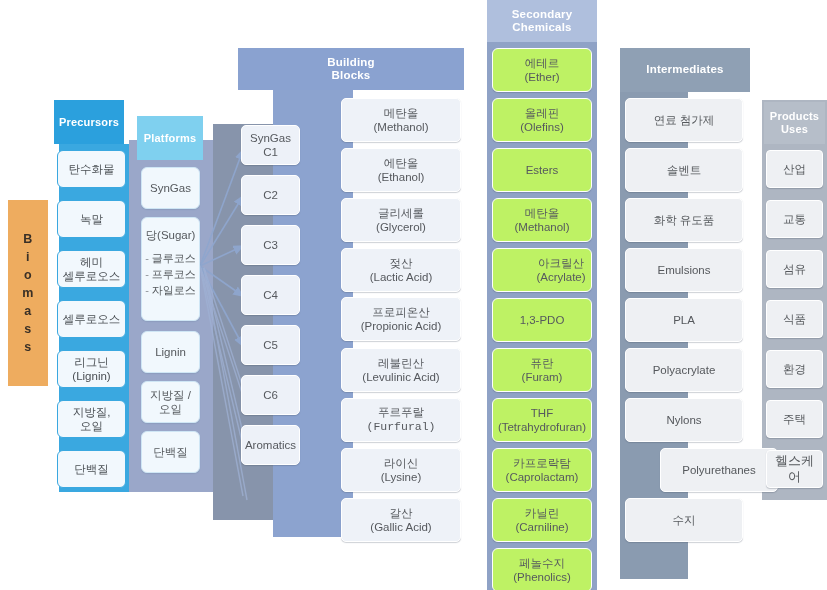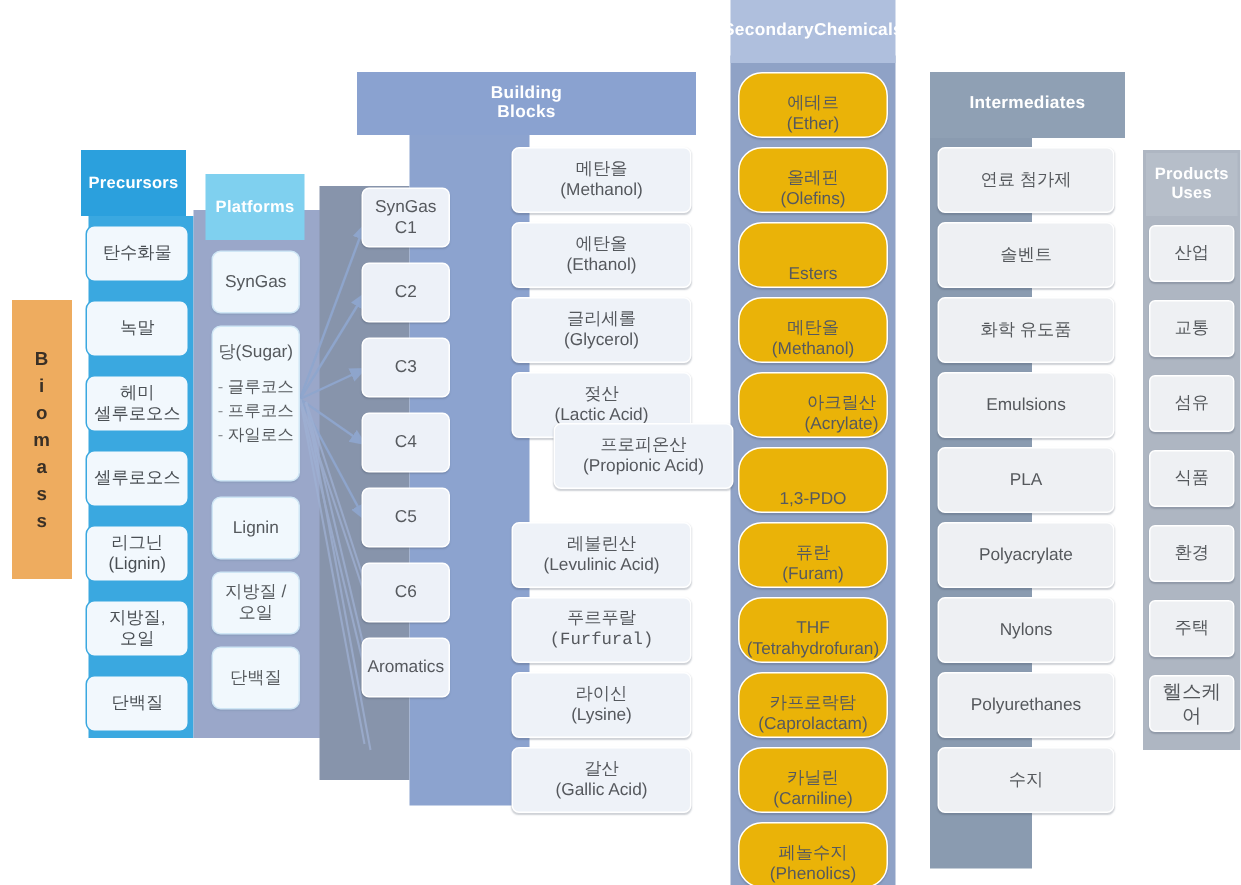--- a/index.html
+++ b/index.html
@@ -72,25 +72,24 @@
     color:#56595e;
   }
   
   .node.bbig{
     background:#eef2f8;
     border:1px solid #ffffff;
     border-radius:5px;
     color:#55585d;
   }
   .node.sec{
-    background:#eab308;
+    background:#bef264;
     border:1px solid #ffffff;
-    border-radius:16px;
+    border-radius:6px;
     color:#56595e;
-    align-items:flex-end;
   }
   .node.inter{
     background:#eef0f3;
     border:1px solid #ffffff;
     border-radius:5px;
     color:#55585c;
   }
   .node.prod{
     background:#eef0f3;
     border:1px solid #ffffff;
@@ -181,21 +180,21 @@
 
   <div class="hdr small" style="left:137px;top:116px;width:66px;height:44px;background:#7fd0ef;">
     <span>Platforms</span>
   </div>
 
   <div class="hdr med" style="left:238px;top:48px;width:226px;height:42px;background:#8aa2d0;flex-direction:column;">
     <span>Building</span>
     <span>Blocks</span>
   </div>
 
-  <div class="hdr med" style="left:487px;top:0px;width:110px;height:42px;background:#afbfdd;flex-direction:row;">
+  <div class="hdr med" style="left:487px;top:0px;width:110px;height:42px;background:#afbfdd;flex-direction:column;">
     <span>Secondary</span>
     <span>Chemicals</span>
   </div>
 
   <div class="hdr med" style="left:620px;top:48px;width:130px;height:44px;background:#8fa0b4;">
     <span>Intermediates</span>
   </div>
 
   <div class="hdr small" style="left:764px;top:102px;width:61px;height:42px;background:#b6bec9;flex-direction:column;">
     <span>Products</span>
@@ -333,21 +332,21 @@
         <span class="ko">글리세롤</span>
         <span class="en">(Glycerol)</span>
       </div>
   </div>
   <div class="node bbig" style="left:341px;top:248px;width:120px;height:44px;">
     <div>
         <span class="ko">젖산</span>
         <span class="en">(Lactic Acid)</span>
       </div>
   </div>
-  <div class="node bbig" style="left:341px;top:282px;width:120px;height:44px;margin-left:28px;">
+  <div class="node bbig" style="left:341px;top:297px;width:120px;height:44px;">
     <div>
         <span class="ko">프로피온산</span>
         <span class="en">(Propionic Acid)</span>
       </div>
   </div>
   <div class="node bbig" style="left:341px;top:348px;width:120px;height:44px;">
     <div>
         <span class="ko">레불린산</span>
         <span class="en">(Levulinic Acid)</span>
       </div>
@@ -466,21 +465,21 @@
   <div class="node inter" style="left:625px;top:348px;width:118px;height:44px;">
     <div>
         <span class="ko">Polyacrylate</span>
       </div>
   </div>
   <div class="node inter" style="left:625px;top:398px;width:118px;height:44px;">
     <div>
         <span class="ko">Nylons</span>
       </div>
   </div>
-  <div class="node inter" style="left:625px;top:448px;width:118px;height:44px;">
+  <div class="node inter" style="left:660px;top:448px;width:118px;height:44px;">
     <div>
         <span class="ko">Polyurethanes</span>
       </div>
   </div>
   <div class="node inter" style="left:625px;top:498px;width:118px;height:44px;">
     <div>
         <span class="ko">수지</span>
       </div>
   </div>
 

